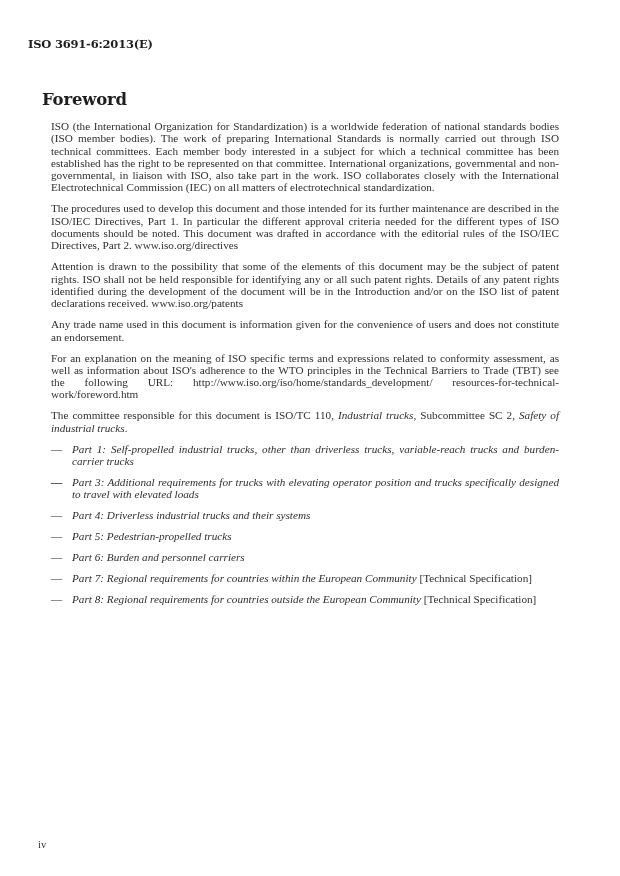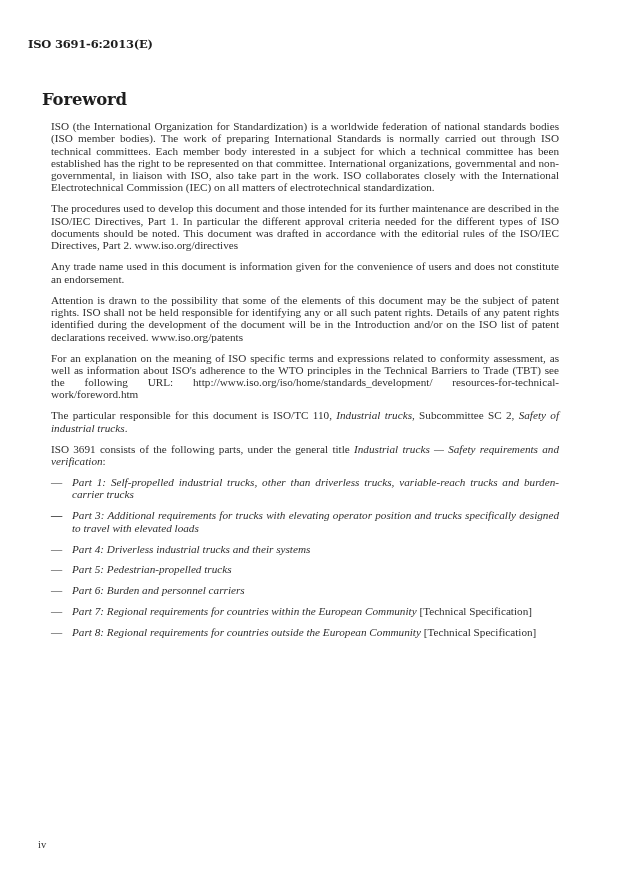--- a/index.html
+++ b/index.html
@@ -46,25 +46,24 @@
 </head>
 <body>
 
 <div class="page-header">ISO 3691-6:2013(E)</div>
 
 <h1 class="title" style="margin:4px;text-align:center;">Foreword</h1>
 
 <div class="content">
   <p>ISO (the International Organization for Standardization) is a worldwide federation of national standards bodies (ISO member bodies). The work of preparing International Standards is normally carried out through ISO technical committees. Each member body interested in a subject for which a technical committee has been established has the right to be represented on that committee. International organizations, governmental and non-governmental, in liaison with ISO, also take part in the work. ISO collaborates closely with the International Electrotechnical Commission (IEC) on all matters of electrotechnical standardization.</p>
   <p>The procedures used to develop this document and those intended for its further maintenance are described in the ISO/IEC Directives, Part 1. In particular the different approval criteria needed for the different types of ISO documents should be noted. This document was drafted in accordance with the editorial rules of the ISO/IEC Directives, Part 2. www.iso.org/directives</p>
+  <p>Attention is drawn to the possibility that some of the elements of this document may be the subject of patent rights. ISO shall not be held responsible for identifying any or all such patent rights. Details of any patent rights identified during the development of the document will be in the Introduction and/or on the ISO list of patent declarations received. www.iso.org/patents</p>
   <p>Any trade name used in this document is information given for the convenience of users and does not constitute an endorsement.</p>
-  <p>Attention is drawn to the possibility that some of the elements of this document may be the subject of patent rights. ISO shall not be held responsible for identifying any or all such patent rights. Details of any patent rights identified during the development of the document will be in the Introduction and/or on the ISO list of patent declarations received. www.iso.org/patents</p>
   <p>For an explanation on the meaning of ISO specific terms and expressions related to conformity assessment, as well as information about ISO's adherence to the WTO principles in the Technical Barriers to Trade (TBT) see the following URL:  http://www.iso.org/iso/home/standards_development/ resources-for-technical-work/foreword.htm</p>
-  <p><span>The particular responsible for this document is ISO/TC 110, </span><i>Industrial trucks</i><span>, Subcommittee SC 2, </span><i>Safety of industrial trucks</i><span>.</span></p>
-  <p><span>ISO 3691 consists of the following parts, under the general title </span><i>Industrial trucks — Safety requirements and verification</i><span>:</span></p>
+  <p><span>The committee responsible for this document is ISO/TC 110, </span><i>Industrial trucks</i><span>, Subcommittee SC 2, </span><i>Safety of industrial trucks</i><span>.</span></p>
 
   <ul class="list">
     <li><span class="dash">—</span><i>Part 1: Self-propelled industrial trucks, other than driverless trucks, variable-reach trucks and burden-carrier trucks</i><span></span></li>
     <li><span class="dash">—</span><span></span></li>
     <li><span class="dash">—</span><i>Part 3: Additional requirements for trucks with elevating operator position and trucks specifically designed to travel with elevated loads</i><span></span></li>
     <li><span class="dash">—</span><i>Part 4: Driverless industrial trucks and their systems</i><span></span></li>
     <li><span class="dash">—</span><i>Part 5: Pedestrian-propelled trucks</i><span></span></li>
     <li><span class="dash">—</span><i>Part 6: Burden and personnel carriers</i><span></span></li>
     <li><span class="dash">—</span><i>Part 7: Regional requirements for countries within the European Community</i><span> [Technical Specification]</span></li>
     <li><span class="dash">—</span><i>Part 8: Regional requirements for countries outside the European Community</i><span> [Technical Specification]</span></li>

